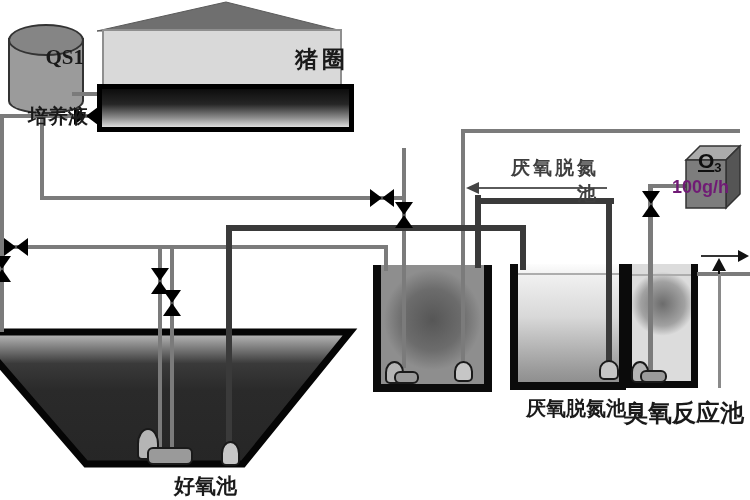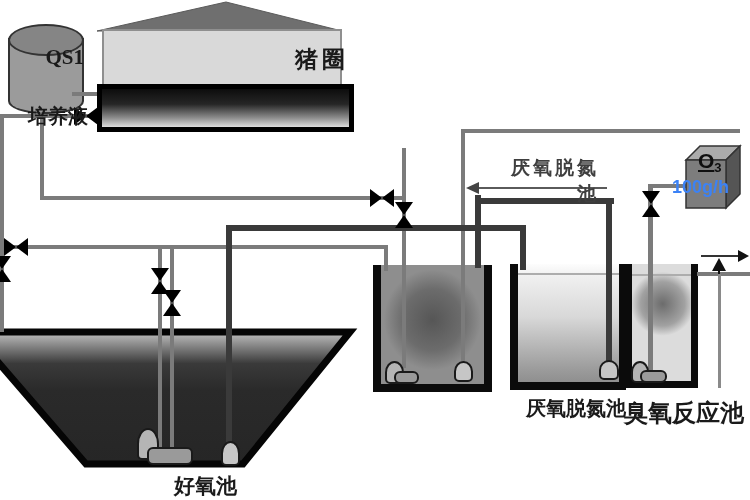--- a/index.html
+++ b/index.html
@@ -147,21 +147,21 @@
   <div class="pumpbody" style="left:640px;top:370px;width:23px;height:9px;"></div>
 
   <svg class="abs" style="left:674px;top:138px;z-index:3;" width="72" height="76" viewBox="0 0 72 76">
     <polygon points="12,22 26,8 66,8 52,22" fill="#ababab" stroke="#333" stroke-width="1.5"></polygon>
     <polygon points="52,22 66,8 66,56 52,70" fill="#555" stroke="#333" stroke-width="1.5"></polygon>
     <polygon points="12,22 52,22 52,70 12,70" fill="#7d7d7d" stroke="#333" stroke-width="1.5"></polygon>
   </svg>
   <div class="label" style="left:698px;top:149px;width:30px;font-size:21px;color:#0f0f0f;z-index:4;text-align:left;text-decoration:underline;">
     <span>O</span><span style="font-size:13px;vertical-align:-4px;">3</span>
   </div>
-  <div class="label" style="left:672px;top:177px;width:74px;font-size:18px;color:#3b82f6;z-index:4;text-align:left;">100g/h</div>
+  <div class="label" style="left:672px;top:177px;width:74px;font-size:18px;color:#701a75;z-index:4;text-align:left;">100g/h</div>
 
   <div class="abs" style="left:701px;top:255px;width:38px;height:2px;background:#333;z-index:3;"></div>
   <div class="arrowhead" style="left:738px;top:250px;border-top:6px solid transparent;border-bottom:6px solid transparent;border-left:11px solid #111;"></div>
   <div class="arrowhead" style="left:712px;top:258px;border-left:7px solid transparent;border-right:7px solid transparent;border-bottom:13px solid #111;"></div>
   <div class="abs" style="left:718px;top:268px;width:2px;height:6px;background:#111;z-index:3;"></div>
 
   <div class="label" style="left:506px;top:395px;width:120px;font-size:20px;">厌氧脱氮池</div>
   <div class="label" style="left:618px;top:397px;width:126px;font-size:24px;">臭氧反应池</div>
   <div class="label" style="left:143px;top:472px;width:94px;font-size:21px;">好氧池</div>
 

